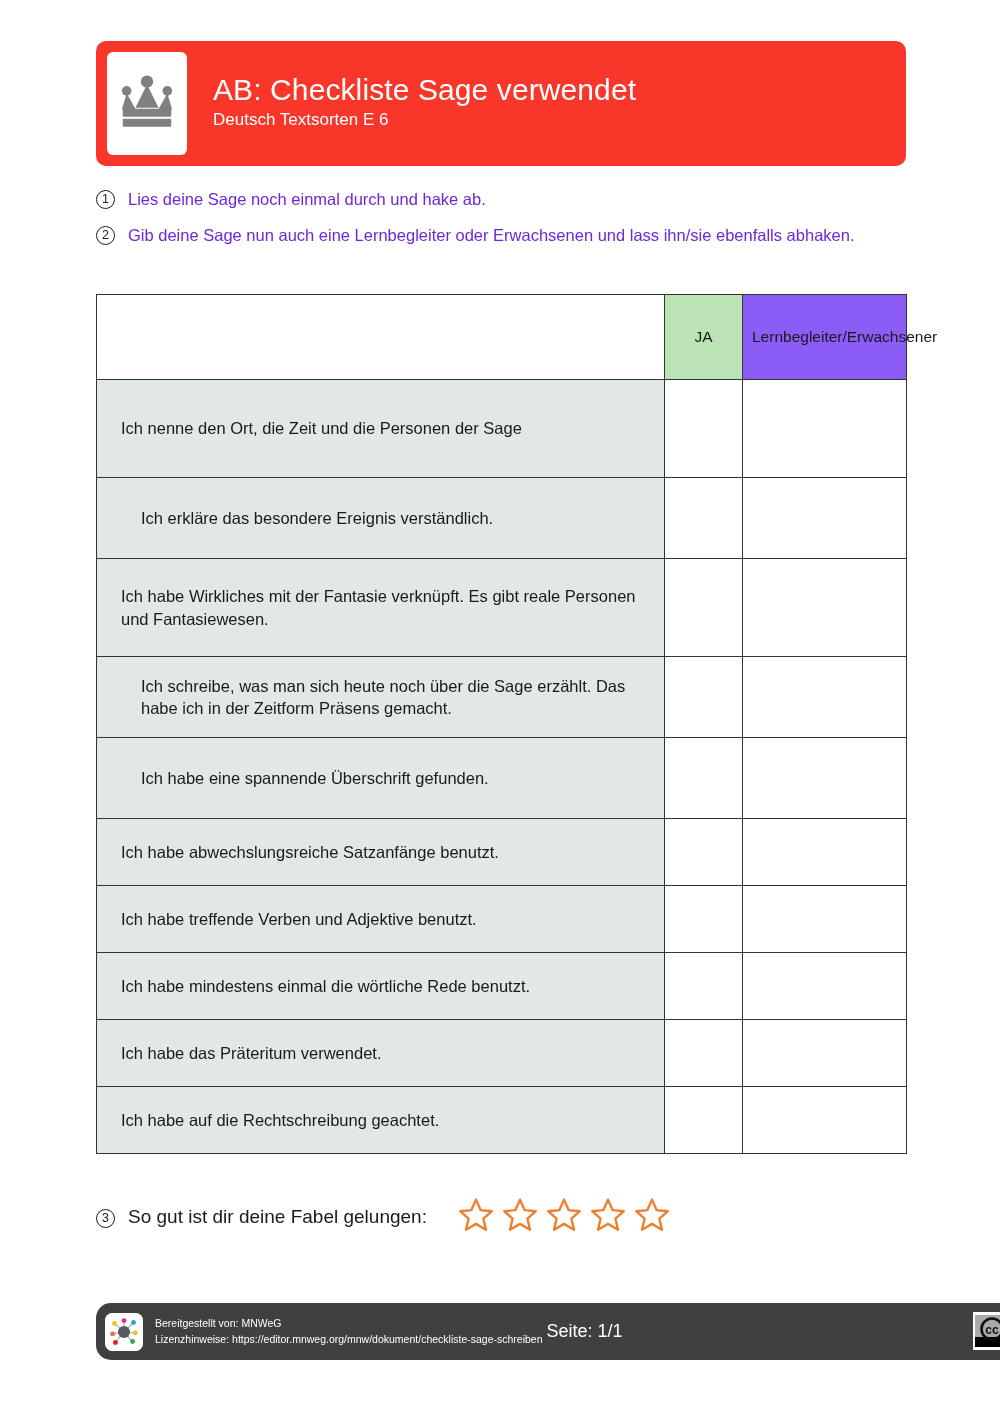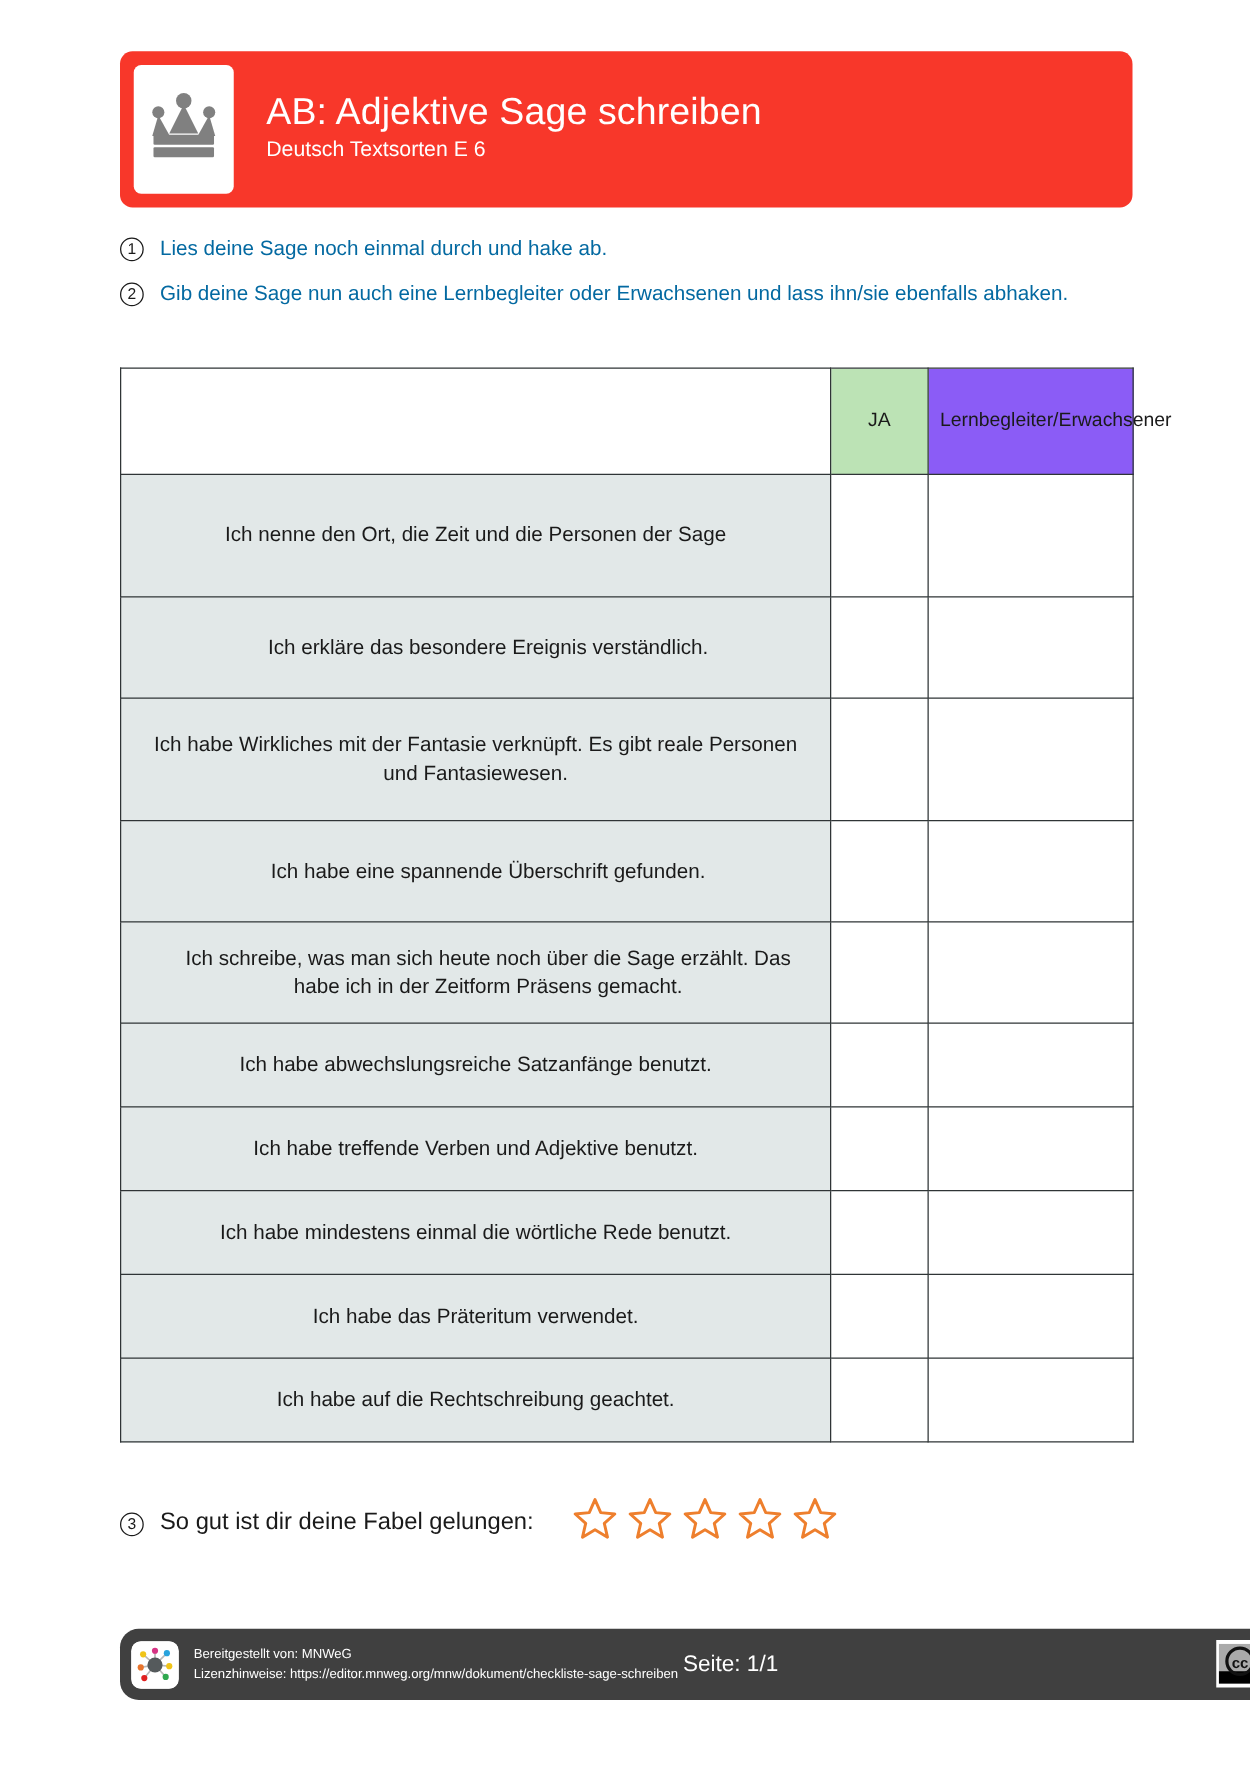--- a/index.html
+++ b/index.html
@@ -44,21 +44,21 @@
   }
   .instr-row { display: flex; align-items: flex-start; margin-bottom: 13px; }
   .circ-num {
     flex: 0 0 auto;
     width: 19px; height: 19px;
     border: 1.3px solid #1a1a1a;
     border-radius: 50%;
     font-size: 12.5px; line-height: 17px; text-align: center;
     margin-top: 2px; margin-right: 13px;
   }
-  .instr-text { font-size: 16.5px; line-height: 1.38; color: #0369a1; }
+  .instr-text { font-size: 16.5px; line-height: 1.38; color: #6d28d9; }
 
   
   .tbl {
     position: absolute; left: 96px; top: 294px;
     width: 810px;
     border-collapse: collapse;
     table-layout: fixed;
   }
   .tbl td, .tbl th {
     border: 1.6px solid #2f3436;
@@ -69,21 +69,20 @@
   .c-ja    { width: 78px;  }
   .c-lb    { width: 164px; }
 
   thead td { height: 85px; text-align: center; font-size: 15.5px; }
   .th-empty { background: #ffffff; }
   .th-ja    { background: #bce3b5; }
   .th-lb    { background: #8b5cf6; line-height: 1.35; padding: 0 9px; }
 
   tbody td.label {
     background: #e2e8e8;
-    text-align: center;
     font-size: 16.5px;
     line-height: 1.35;
     padding: 10px 24px;
   }
   tbody td.box { background: #ffffff; }
   tbody tr.tall td { height: 98px; }
   tbody tr.mid  td { height: 81px; padding-left: 44px; }
   tbody tr.short td { height: 67px; }
 
   
@@ -145,21 +144,21 @@
             <path d="M32 14 L44 38 H20 Z"></path>
             <path d="M11 23 L20.5 40 H6 Z"></path>
             <path d="M53 23 L58 40 H43.5 Z"></path>
             <rect x="7" y="39" width="50" height="8.2" rx="1"></rect>
             <rect x="7" y="49.4" width="50" height="8.2" rx="1"></rect>
           </g>
         </svg>
       </span>
     </div>
     <div class="header-text">
-      <div class="header-title">AB: Adjektive Sage schreiben</div>
+      <div class="header-title">AB: Checkliste Sage verwendet</div>
       <div class="header-sub">Deutsch Textsorten E 6</div>
     </div>
   </div>
 
   <div class="instructions">
     <div class="instr-row">
       <div class="circ-num">1</div>
       <div class="instr-text">Lies deine Sage noch einmal durch und hake ab.</div>
     </div>
     <div class="instr-row">
@@ -191,26 +190,26 @@
           <td class="label">Ich erkläre das besondere Ereignis verständlich.</td>
           <td class="box"></td>
           <td class="box"></td>
         </tr>
         <tr class="tall">
           <td class="label">Ich habe Wirkliches mit der Fantasie verknüpft. Es gibt reale Personen und Fantasiewesen.</td>
           <td class="box"></td>
           <td class="box"></td>
         </tr>
         <tr class="mid">
+          <td class="label">Ich schreibe, was man sich heute noch über die Sage erzählt. Das habe ich in der Zeitform Präsens gemacht.</td>
+          <td class="box"></td>
+          <td class="box"></td>
+        </tr>
+        <tr class="mid">
           <td class="label">Ich habe eine spannende Überschrift gefunden.</td>
-          <td class="box"></td>
-          <td class="box"></td>
-        </tr>
-        <tr class="mid">
-          <td class="label">Ich schreibe, was man sich heute noch über die Sage erzählt. Das habe ich in der Zeitform Präsens gemacht.</td>
           <td class="box"></td>
           <td class="box"></td>
         </tr>
         <tr class="short">
           <td class="label">Ich habe abwechslungsreiche Satzanfänge benutzt.</td>
           <td class="box"></td>
           <td class="box"></td>
         </tr>
         <tr class="short">
           <td class="label">Ich habe treffende Verben und Adjektive benutzt.</td>

